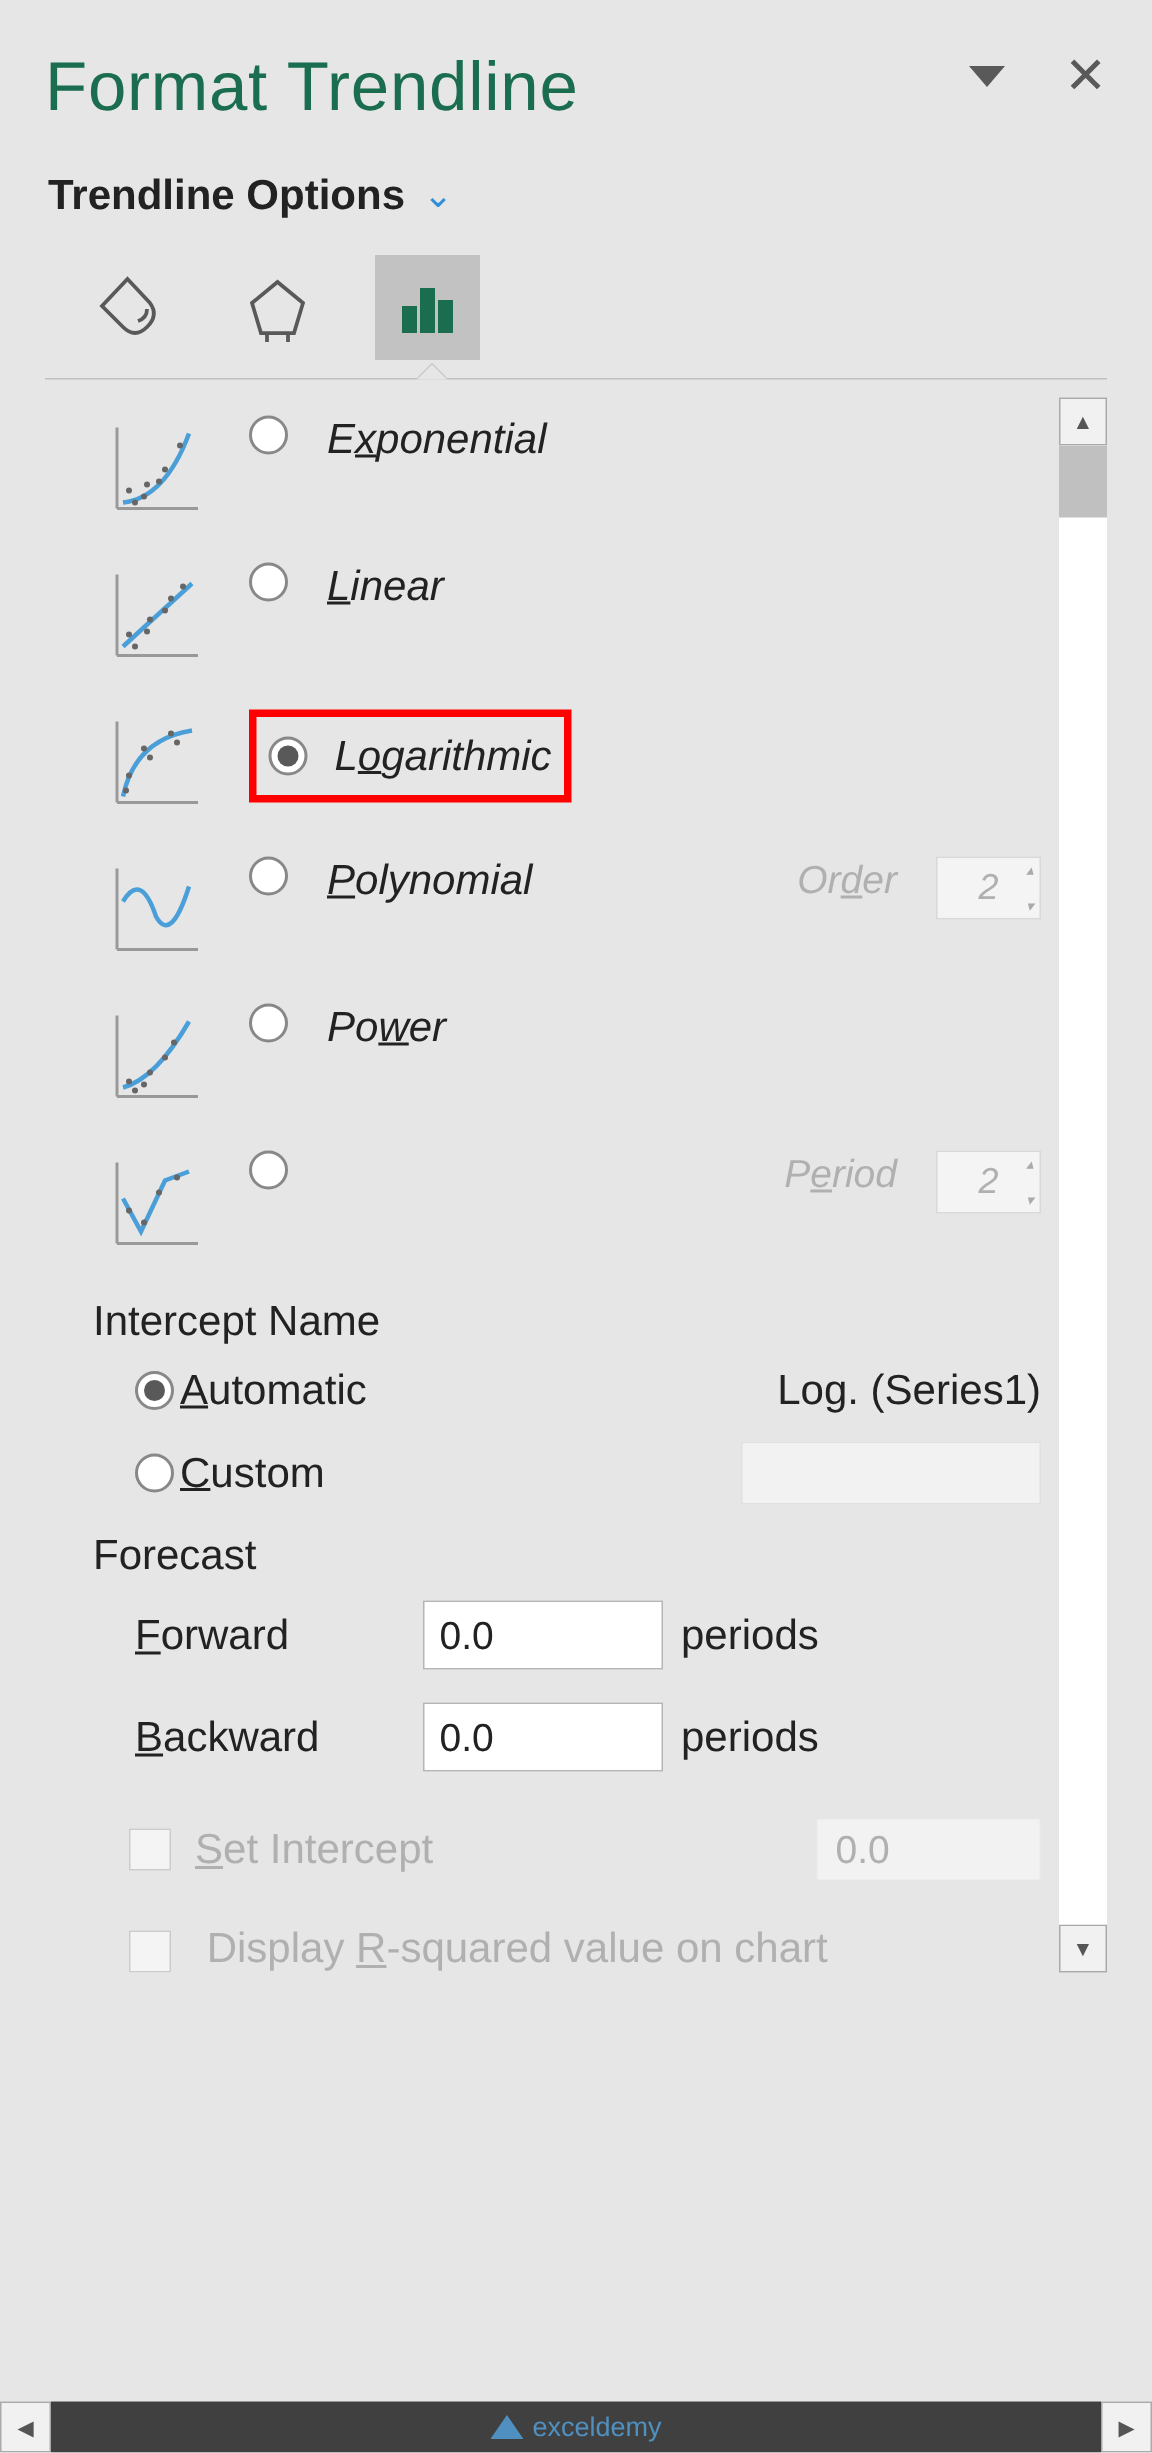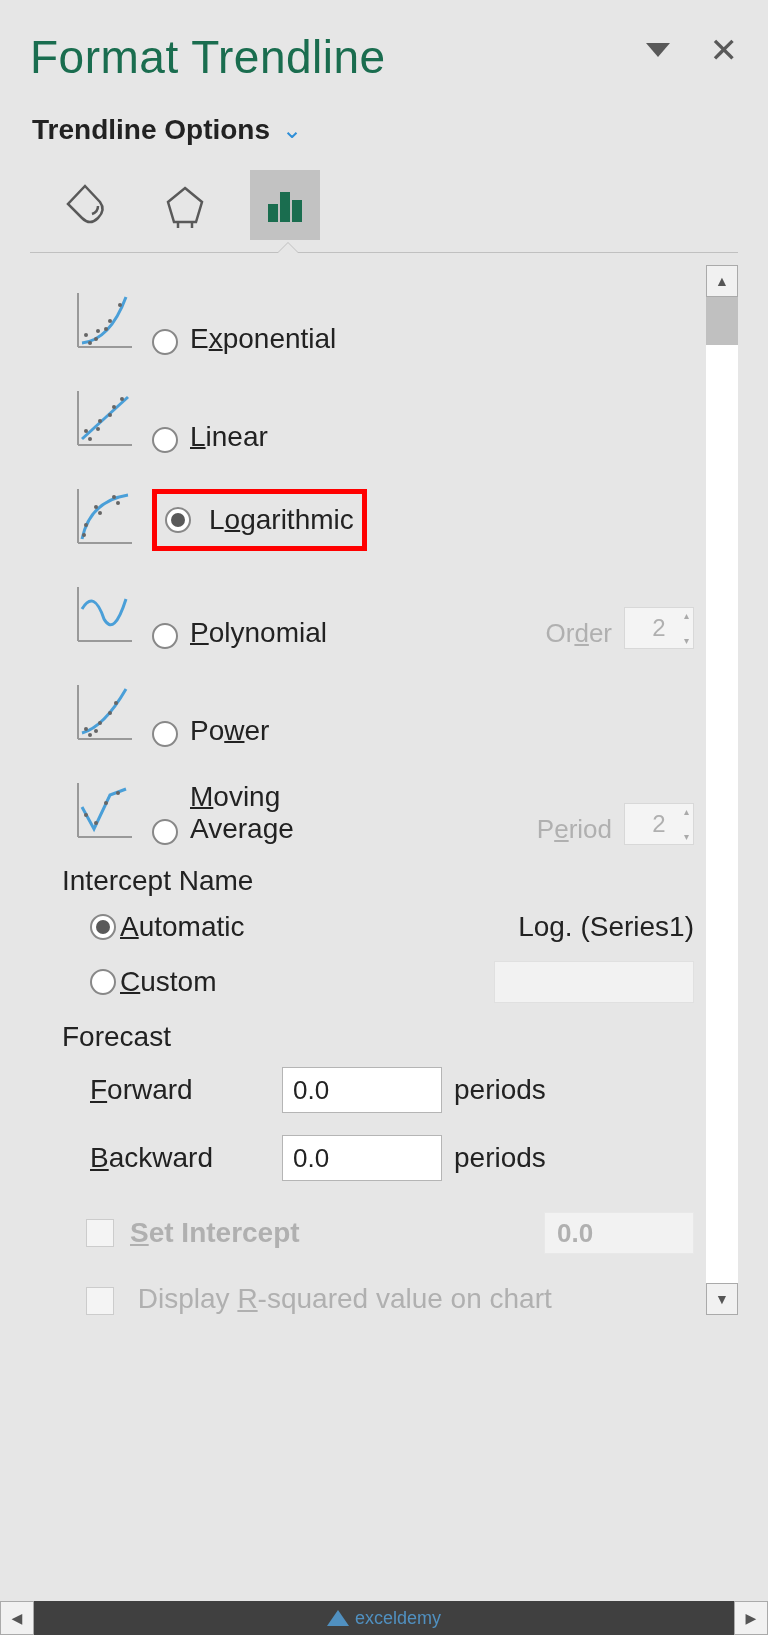--- a/index.html
+++ b/index.html
@@ -17,39 +17,39 @@
 .tab-icon { width: 70px; height: 70px; display: flex; align-items: center; justify-content: center; }
 .tab-icon.active { background: #c2c2c2; }
 .divider { height: 1px; background: #c0c0c0; margin: 12px 0 0 0; position: relative; }
 .divider::after { content: ""; position: absolute; left: 248px; top: -9px; width: 0; height: 0; border-left: 10px solid transparent; border-right: 10px solid transparent; border-bottom: 10px solid #e6e6e6; filter: drop-shadow(0 -1px 0 #c0c0c0); }
 .scroll-area { display: flex; margin-top: 12px; }
 .content { flex: 1; padding: 12px 12px 0 40px; }
 .scrollbar { width: 32px; display: flex; flex-direction: column; align-items: center; background: #f1f1f1; }
 .scroll-btn { width: 32px; height: 32px; background: #f1f1f1; border: 1px solid #aaa; display: flex; align-items: center; justify-content: center; font-size: 14px; color: #555; }
 .scroll-track { flex: 1; width: 32px; background: #fff; position: relative; }
 .scroll-thumb { position: absolute; top: 0; width: 32px; height: 48px; background: #c0c0c0; }
-.trend-row { display: flex; align-items: flex-end; gap: 12px; margin-bottom: 20px; min-height: 78px; }
+.trend-row { display: flex; align-items: flex-start; gap: 26px; margin-bottom: 20px; min-height: 78px; font-style: italic; }
 .trend-icon { width: 70px; height: 70px; flex-shrink: 0; }
 .radio { width: 26px; height: 26px; border: 2px solid #888; border-radius: 50%; display: flex; align-items: center; justify-content: center; flex-shrink: 0; cursor: pointer; background: #fff; }
 .radio.selected::after { content: ""; width: 14px; height: 14px; background: #595959; border-radius: 50%; }
 .trend-label { font-size: 28px; color: #222; }
 .trend-label u { text-decoration: underline; text-decoration-thickness: 1.5px; }
 .num-label { color: #b0b0b0; font-size: 26px; margin-left: auto; }
 .num-label u{ text-decoration: underline; text-decoration-color:#b0b0b0;}
 .spinbox { width: 70px; height: 42px; background: #f4f4f4; border: 1px solid #d8d8d8; color: #b0b0b0; display: flex; align-items: center; justify-content: center; font-size: 24px; position: relative; }
 .spin-arrows { position: absolute; right: 4px; top: 2px; bottom: 2px; display: flex; flex-direction: column; justify-content: space-between; font-size: 10px; color: #aaa; }
 .section-head { font-size: 28px; color: #222; margin: 18px 0 14px -8px; }
 .name-row { display: flex; align-items: center; gap: 4px; margin-bottom: 18px; padding-left: 20px; }
 .name-auto-val { font-size: 28px; color: #222; }
 .custom-input { width: 200px; height: 42px; background: #f2f2f2; border: 1px solid #e0e0e0; }
 .forecast-row { display: flex; align-items: center; gap: 12px; margin-bottom: 22px; padding-left: 20px; }
 .fc-label { font-size: 28px; color: #222; width: 180px; }
 .fc-input { width: 160px; height: 46px; border: 1px solid #b5b5b5; background: #fff; padding: 0 10px; font-size: 26px; color: #222; }
 .fc-unit { font-size: 28px; color: #222; }
-.check-row { display: flex; align-items: center; gap: 16px; padding-left: 16px; margin-bottom: 20px; min-height: 60px; font-weight: bold;}
+.check-row { display: flex; align-items: center; gap: 16px; padding-left: 16px; margin-bottom: 20px; min-height: 60px;}
 .checkbox { width: 28px; height: 28px; border: 1.5px solid #888; background: #fff; display: flex; align-items: center; justify-content: center; flex-shrink: 0; cursor: pointer; }
 .checkbox.disabled { border-color: #ccc; background: #f4f4f4; }
 .checkbox.checked::after { content: "✓"; font-size: 22px; color: #444; font-weight: bold; line-height: 1; }
 .check-label { font-size: 28px; color: #222; }
 .check-label.disabled { color: #b0b0b0; }
 .intercept-input { margin-left: auto; width: 150px; height: 42px; background: #f2f2f2; border:1px solid #e8e8e8; color: #b0b0b0; font-size: 26px; display:flex; align-items:center; padding:0 12px;}
 .highlight-box { border: 5px solid #ff0000; padding: 10px 8px; display: inline-flex; align-items: center; gap: 18px; }
 .highlight-box-full { border: 5px solid #ff0000; padding: 14px 12px; }
 .hscroll { position: absolute; bottom: 0; left: 0; right: 0; height: 34px; background: #f1f1f1; display: flex; }
 .hscroll-btn { width: 34px; height: 34px; border: 1px solid #aaa; background: #f1f1f1; display: flex; align-items: center; justify-content: center; font-size: 14px; color: #555; }
@@ -193,21 +193,20 @@
         <svg class="trend-icon" viewBox="0 0 70 70">
             <line x1="8" y1="8" x2="8" y2="62" stroke="#999" stroke-width="2"></line>
             <line x1="8" y1="62" x2="62" y2="62" stroke="#999" stroke-width="2"></line>
             <path d="M12 32 L24 54 L40 20 L56 14" fill="none" stroke="#4a9fd8" stroke-width="3"></path>
             <circle cx="16" cy="40" r="2" fill="#666"></circle>
             <circle cx="26" cy="48" r="2" fill="#666"></circle>
             <circle cx="36" cy="28" r="2" fill="#666"></circle>
             <circle cx="48" cy="18" r="2" fill="#666"></circle>
           </svg>
         <div class="radio"></div>
-        <span class="trend-label" style="line-height:1.15"><u>M</u>oving<br>Average</span>
         <span class="num-label">P<u>e</u>riod</span>
         <div class="spinbox">
             <span>2</span>
             <div class="spin-arrows">
               <span>▴</span>
               <span>▾</span>
             </div>
           </div>
       </div>
 

